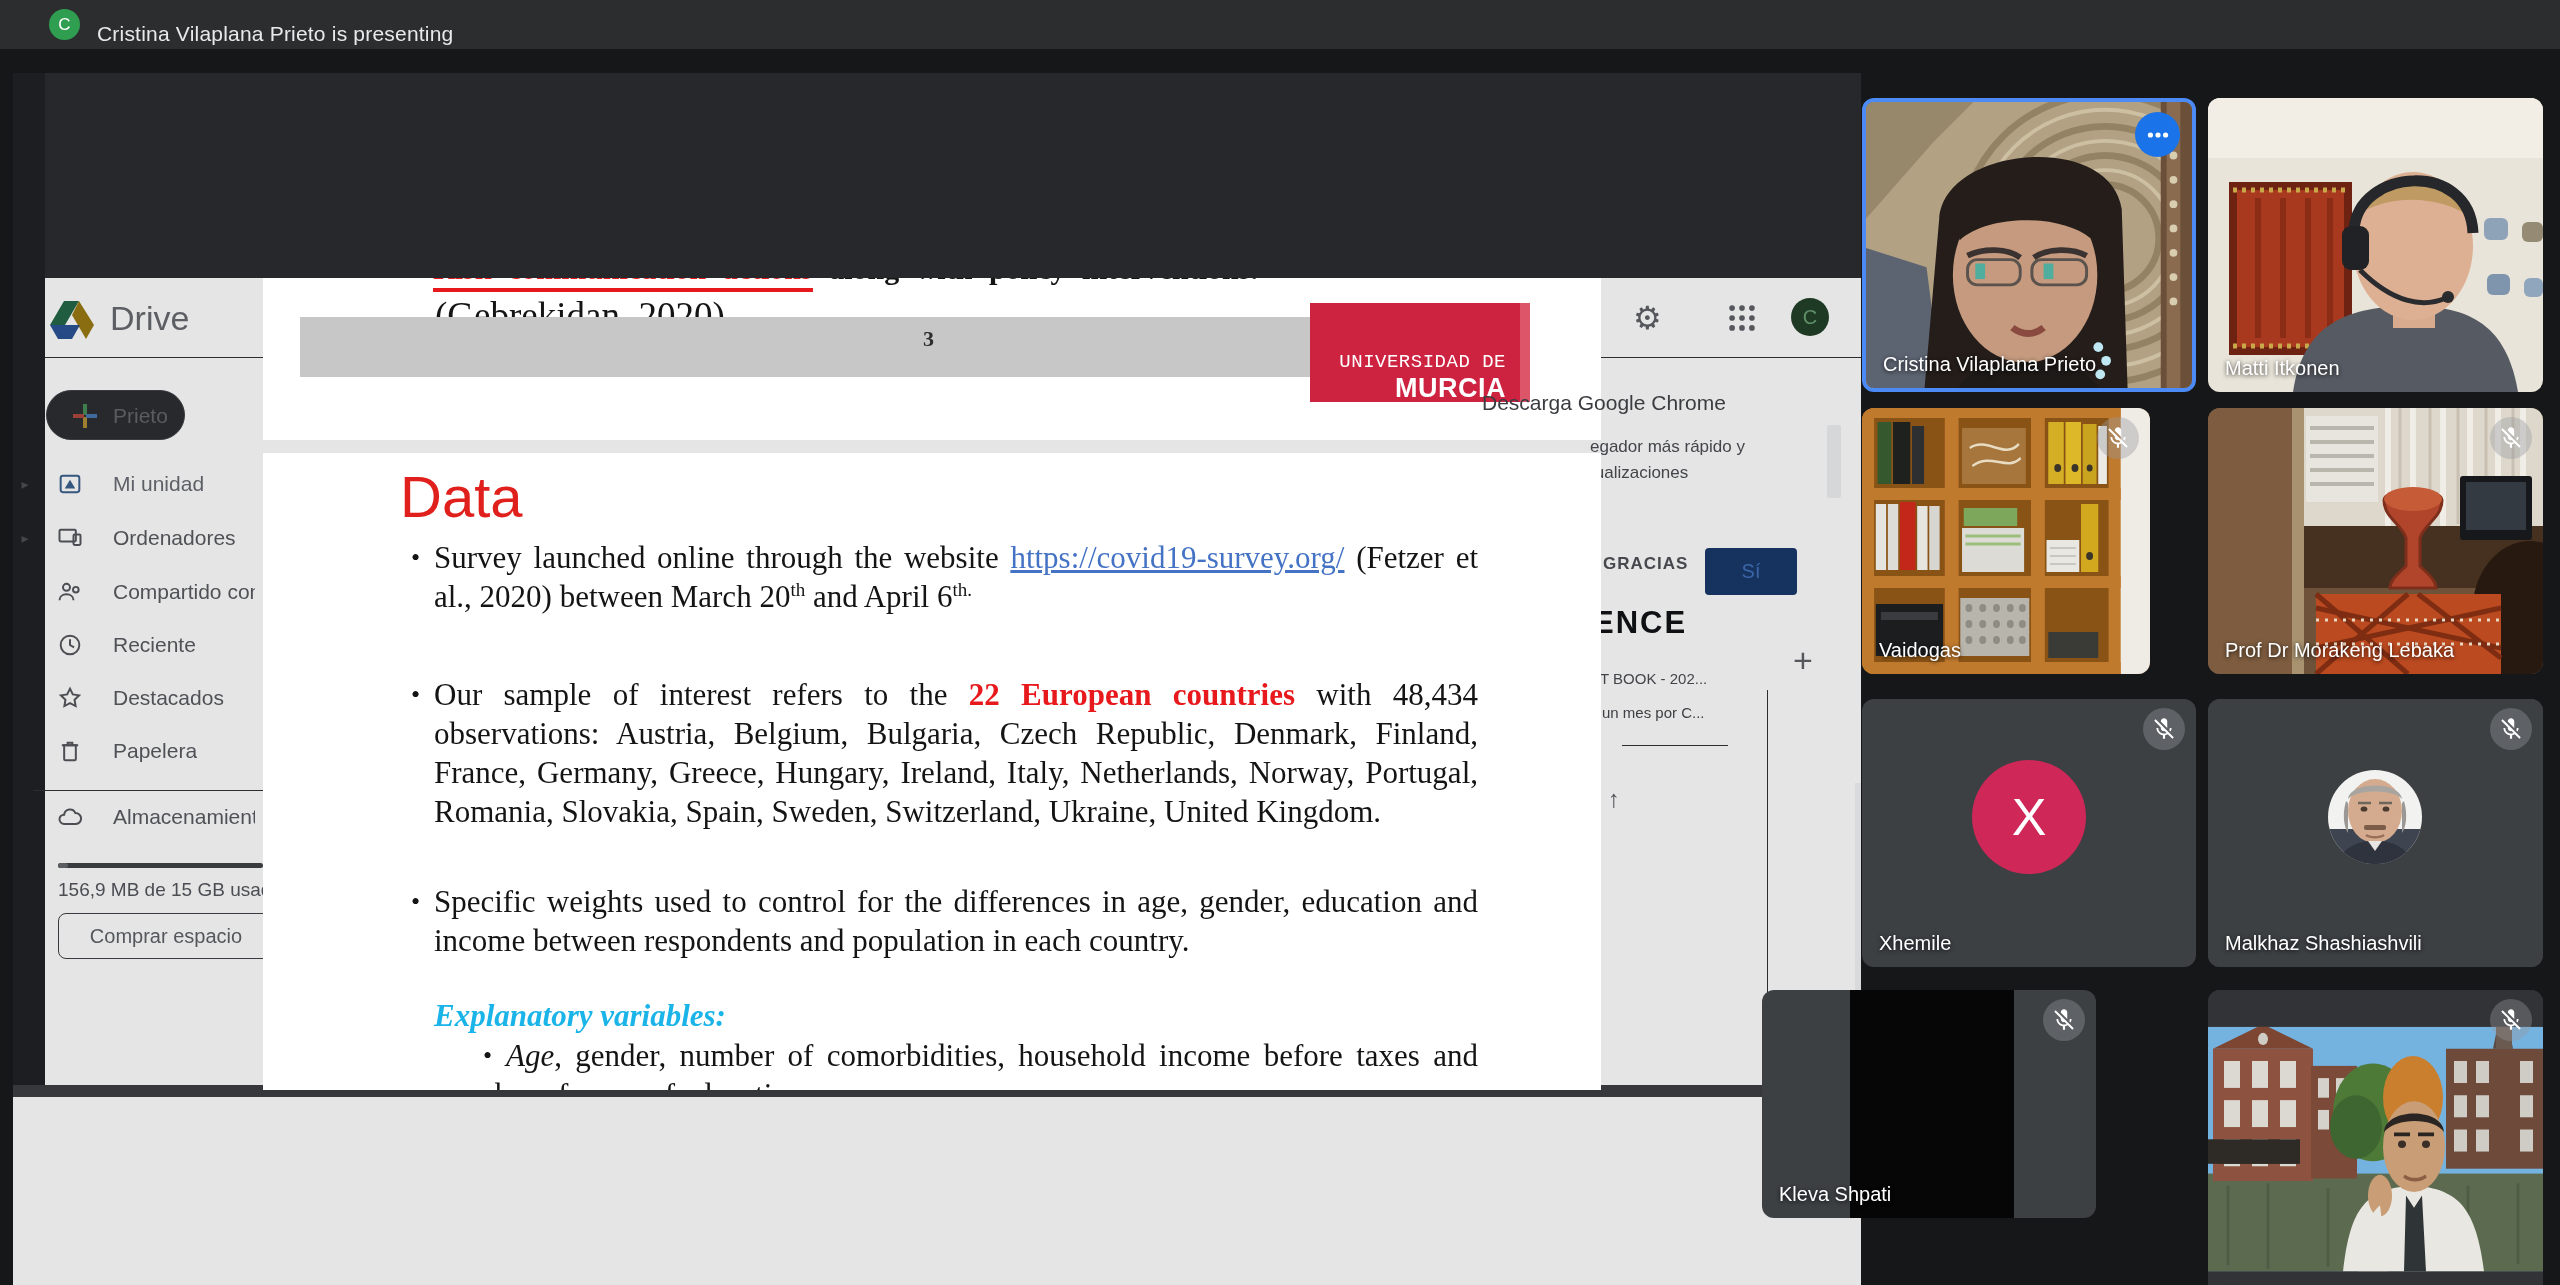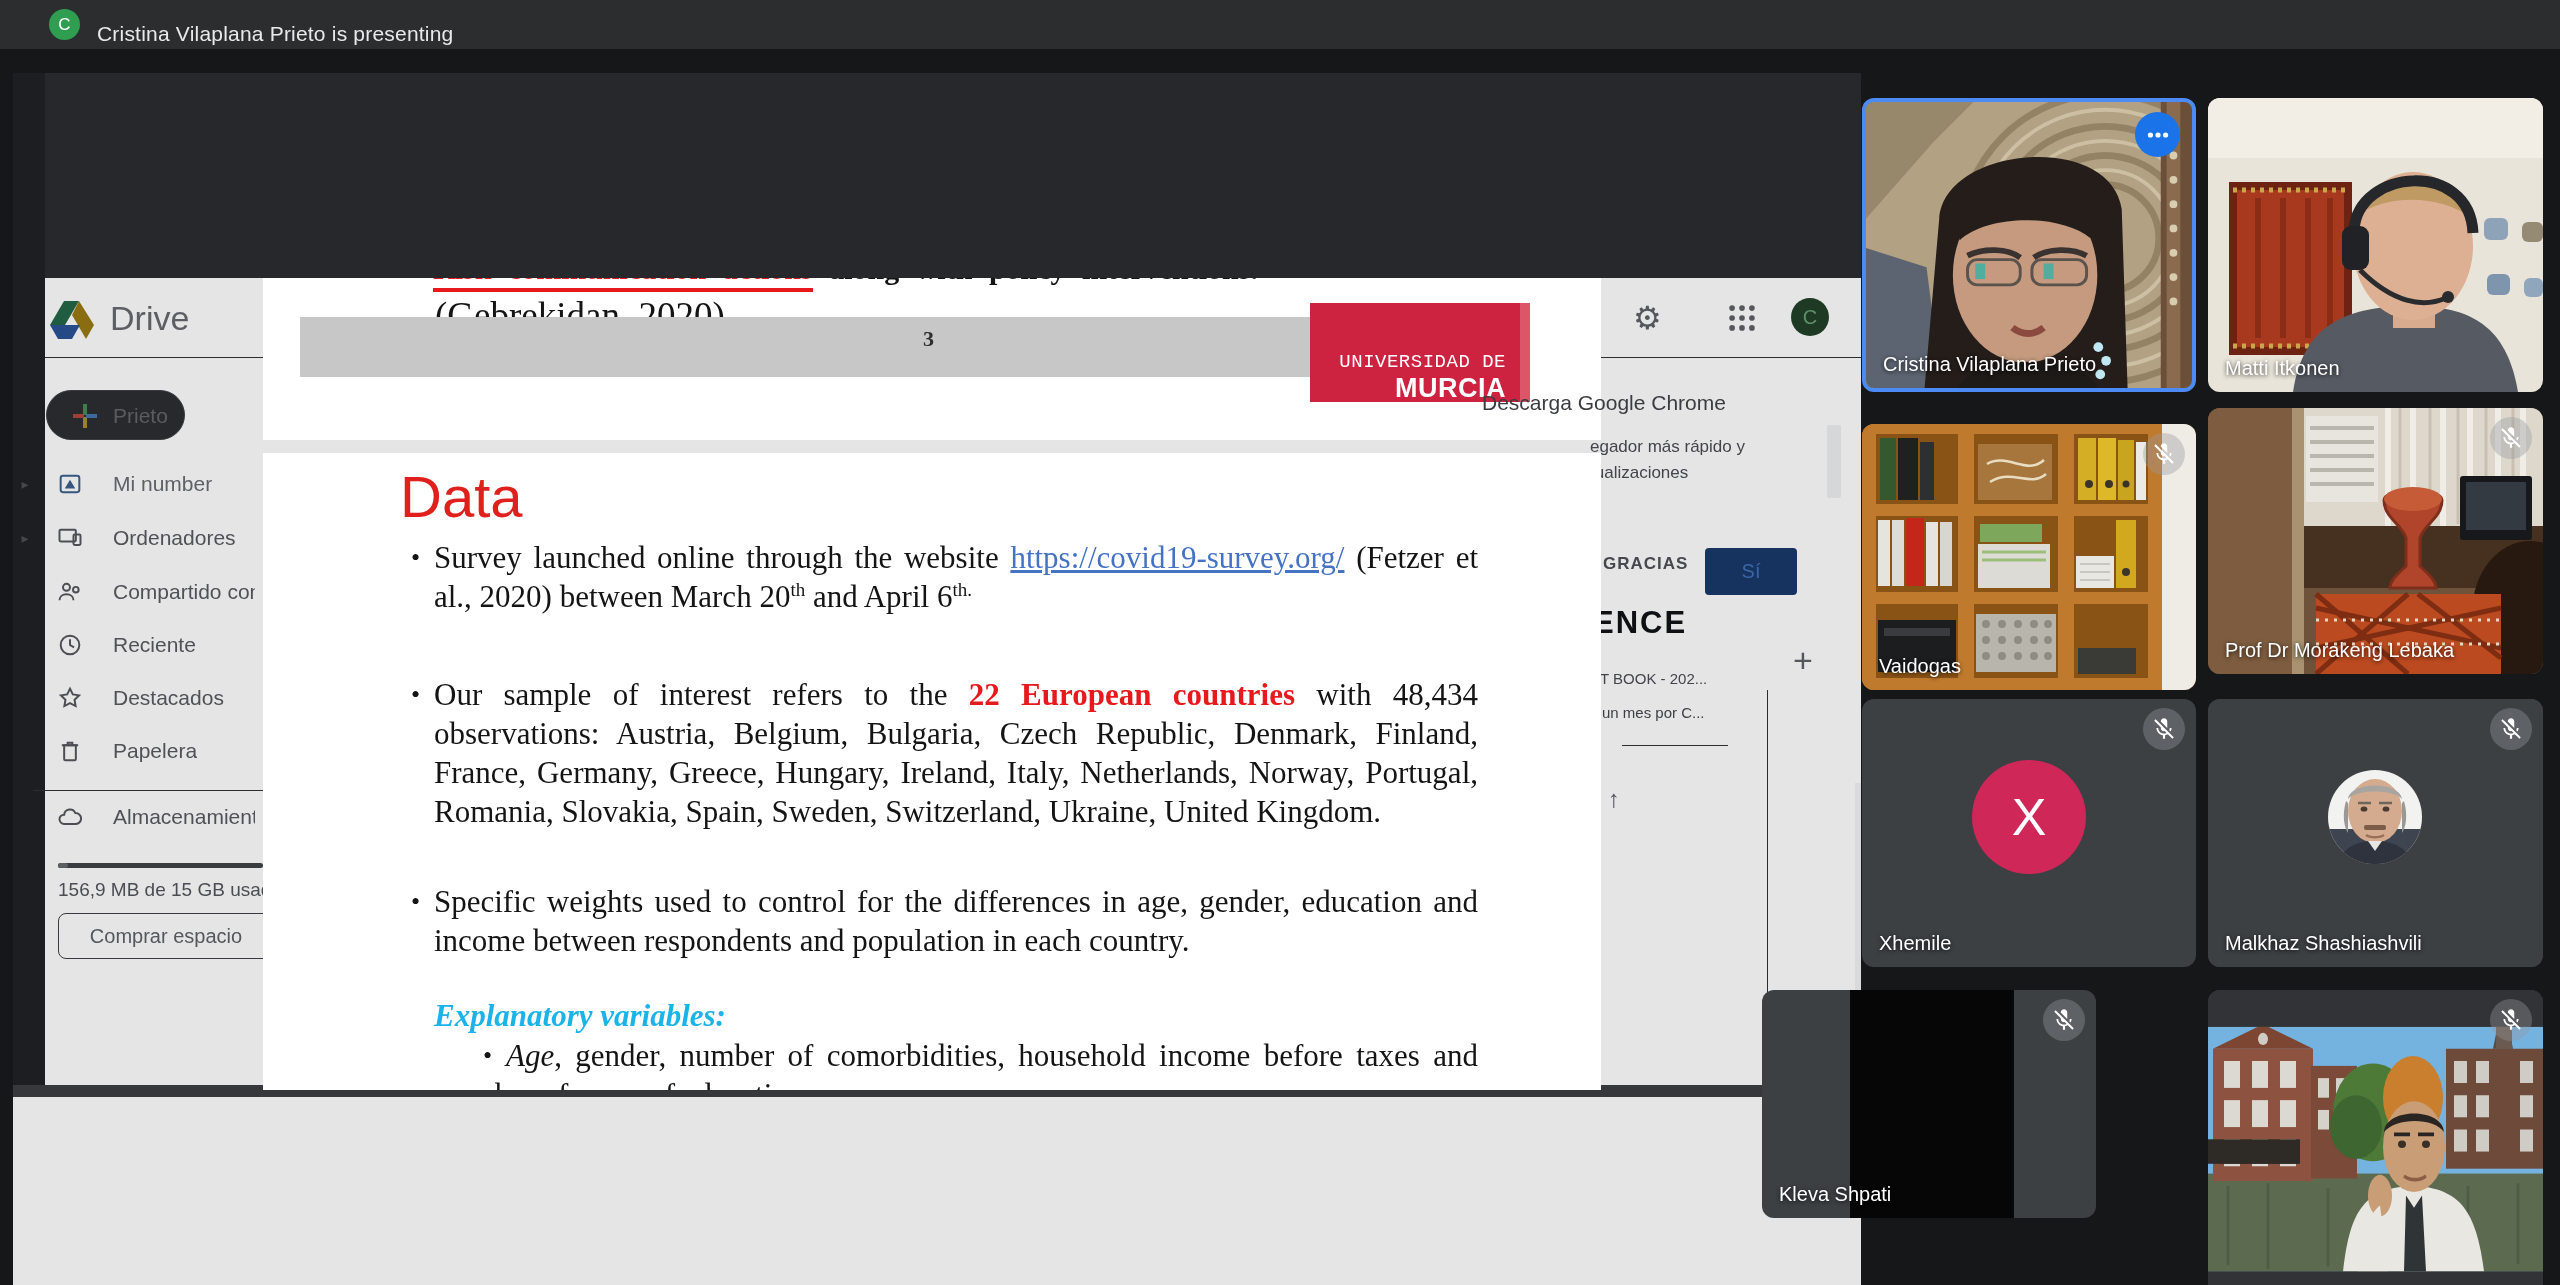--- a/index.html
+++ b/index.html
@@ -131,21 +131,21 @@
       </svg>
       <span class="lbl">Prieto</span>
     </div>
 
     <div class="abs nav-item" style="top:393px">
       <span class="nav-caret">▸</span>
       <svg class="nav-ico" viewBox="0 0 24 24" fill="none" stroke="#35567e" stroke-width="1.7">
         <rect x="4" y="5" width="16" height="14" rx="2"></rect>
           <path d="M9 15l3-5 3 5z" fill="#35567e"></path>
       </svg>
-      <span class="nav-lbl" style="color:#5d6066">Mi number</span>
+      <span class="nav-lbl" style="color:#5d6066">Mi unidad</span>
     </div>
     <div class="abs nav-item" style="top:447px">
       <span class="nav-caret">▸</span>
       <svg class="nav-ico" viewBox="0 0 24 24" fill="none" stroke="#4c4e53" stroke-width="1.7">
         <rect x="3" y="5" width="14" height="10" rx="1"></rect>
           <rect x="15" y="9" width="6" height="9" rx="1"></rect>
       </svg>
       <span class="nav-lbl">Ordenadores</span>
     </div>
     <div class="abs nav-item" style="top:501px">
@@ -339,21 +339,21 @@
       <ellipse cx="205" cy="148" rx="60" ry="74" fill="#ddb093"></ellipse>
       <path d="M147 118 C155 70 255 62 264 120 C230 96 180 96 147 118 Z" fill="#bf9a62"></path>
       <path d="M146 132 C150 70 262 62 265 135" stroke="#26272a" stroke-width="11" fill="none"></path>
       <rect x="134" y="128" width="27" height="44" rx="9" fill="#202225"></rect>
       <path d="M152 172 C185 205 215 210 238 200" stroke="#2a2b2e" stroke-width="5" fill="none"></path>
       <circle cx="240" cy="199" r="6" fill="#2a2b2e"></circle>
     </svg>
     <div class="pname">Matti Itkonen</div>
   </div>
 
-  <div class="abs tile" style="left:1862px;top:424px;width:334px;height:266px">
+  <div class="abs tile" style="left:1862px;top:408px;width:288px;height:266px">
     <svg class="scene" viewBox="0 0 334 266" preserveAspectRatio="none">
       <rect width="334" height="266" fill="#8a5316"></rect>
       <rect x="296" y="0" width="38" height="266" fill="#efece6"></rect>
       <g fill="#c07a2e">
         <rect x="0" y="0" width="14" height="266"></rect>
           <rect x="96" y="0" width="16" height="266"></rect>
         <rect x="196" y="0" width="16" height="266"></rect>
           <rect x="286" y="0" width="14" height="266"></rect>
         <rect x="0" y="0" width="300" height="10"></rect>
           <rect x="0" y="80" width="300" height="12"></rect>

